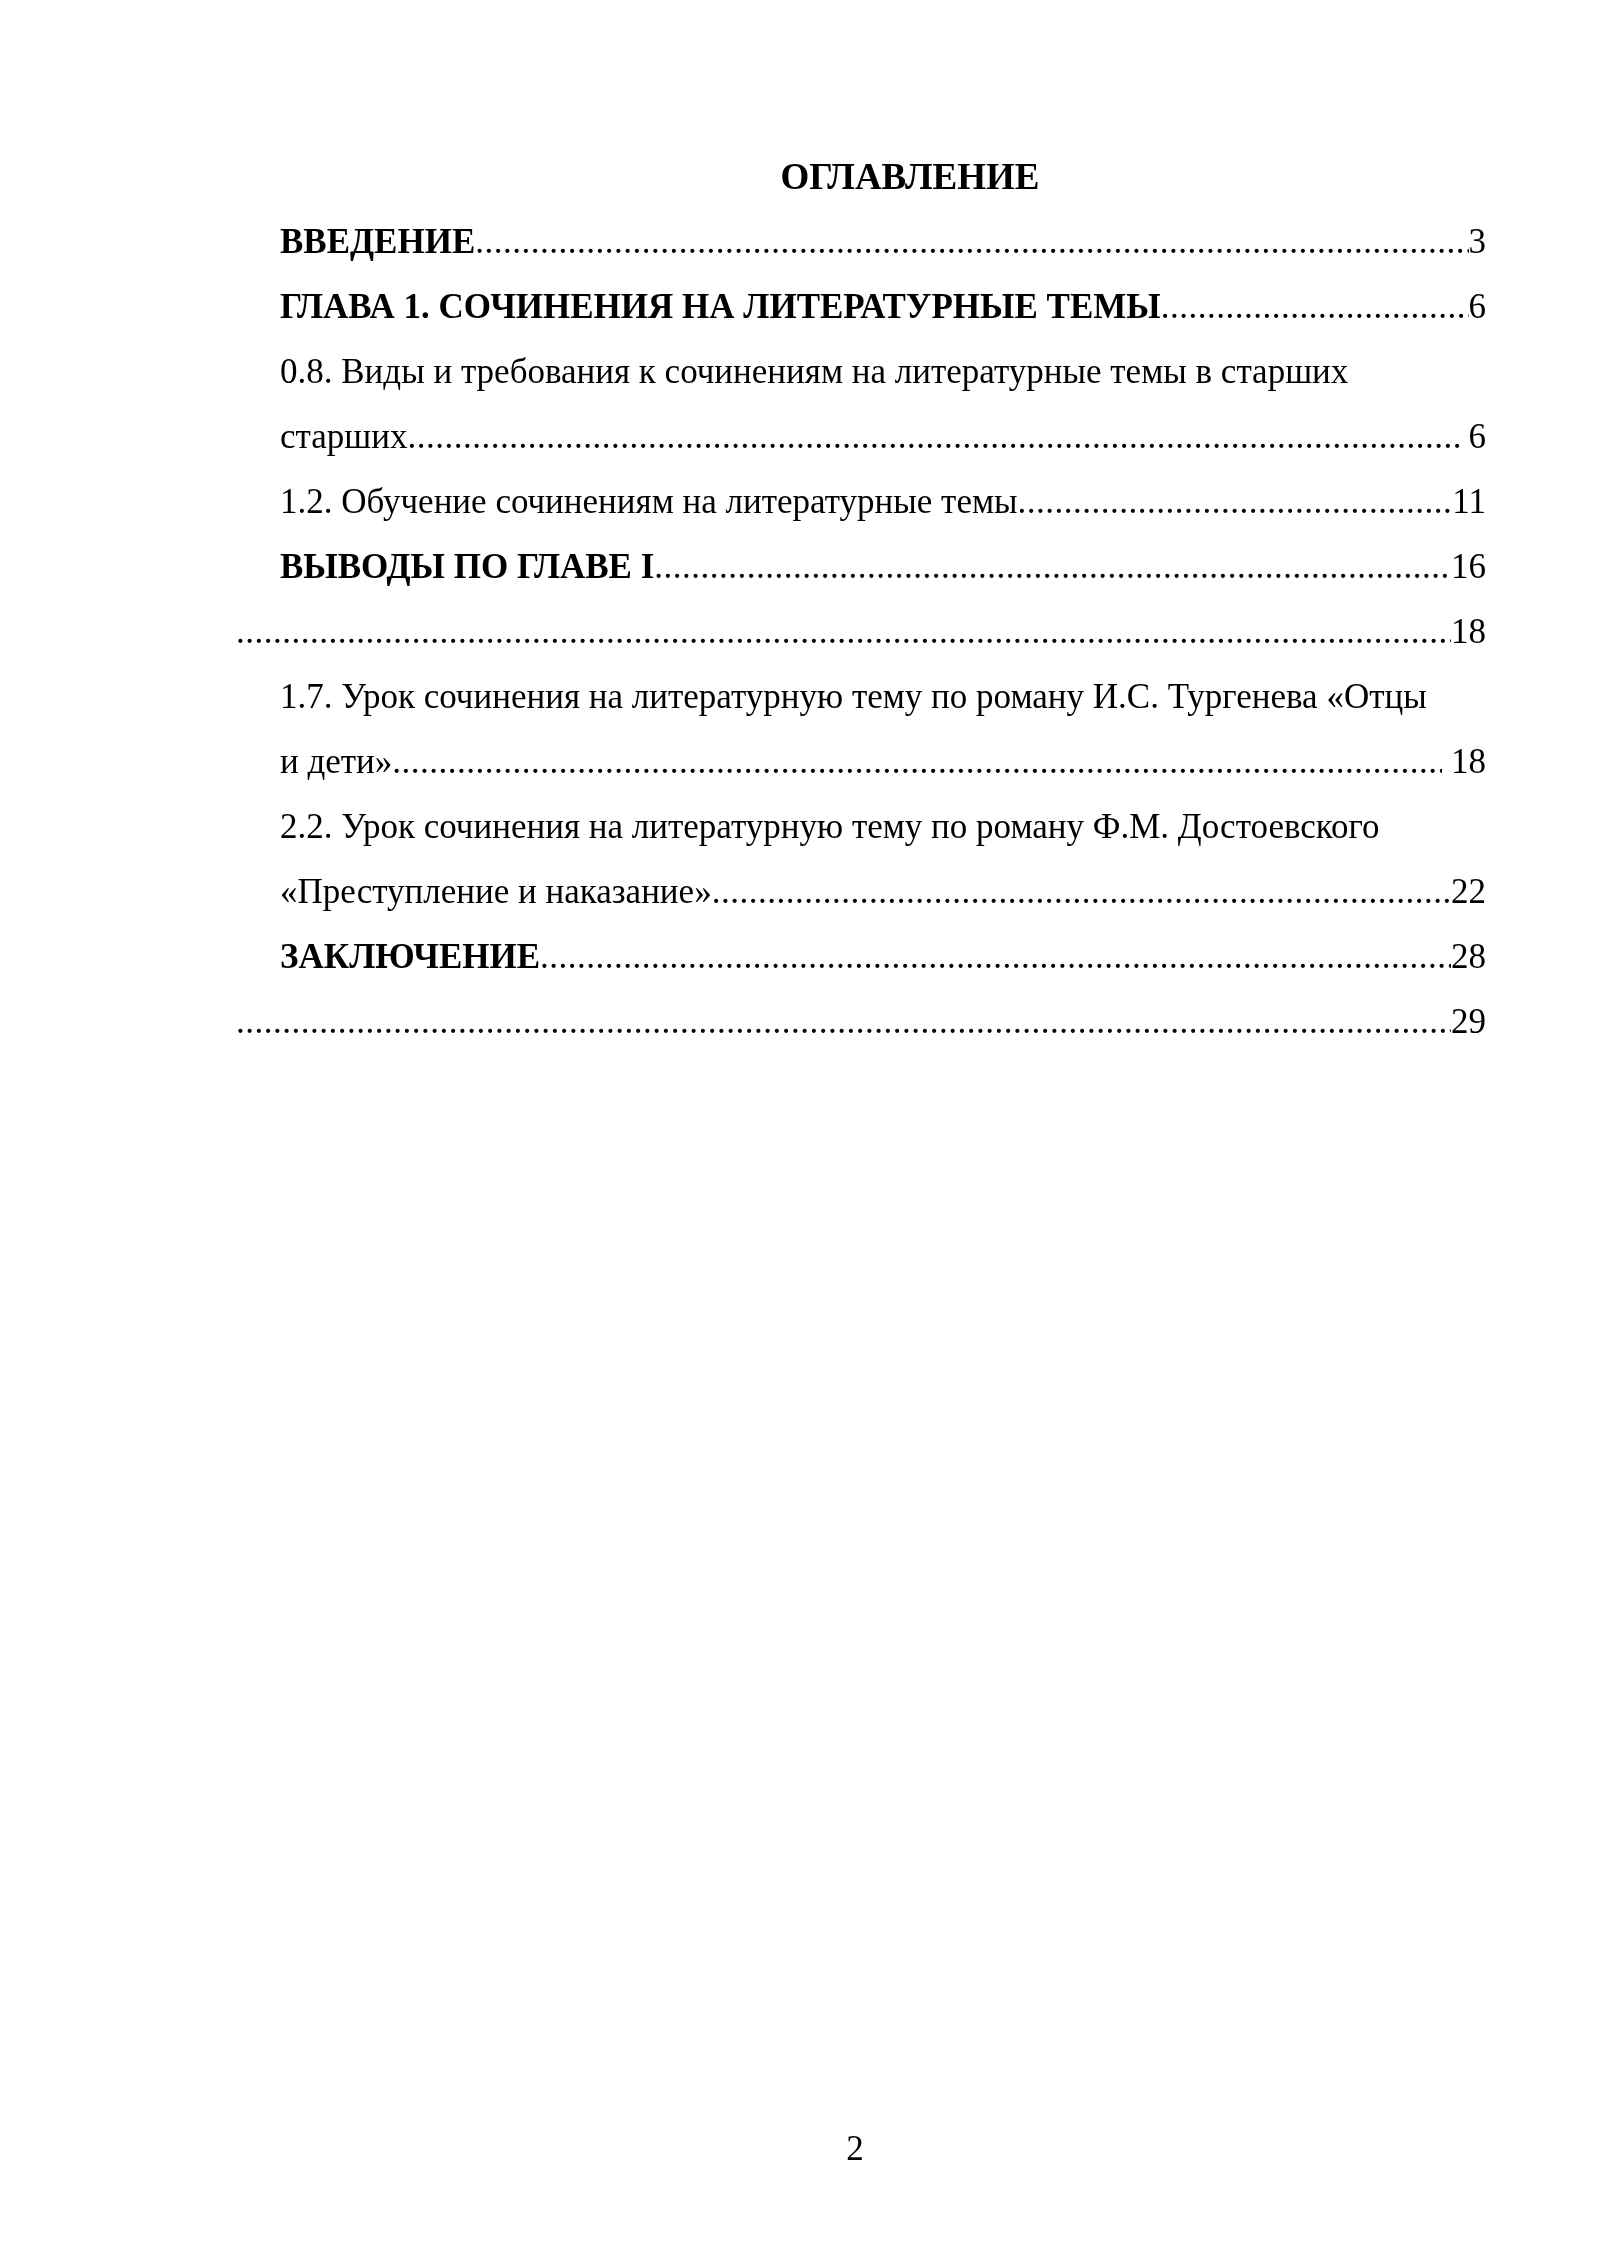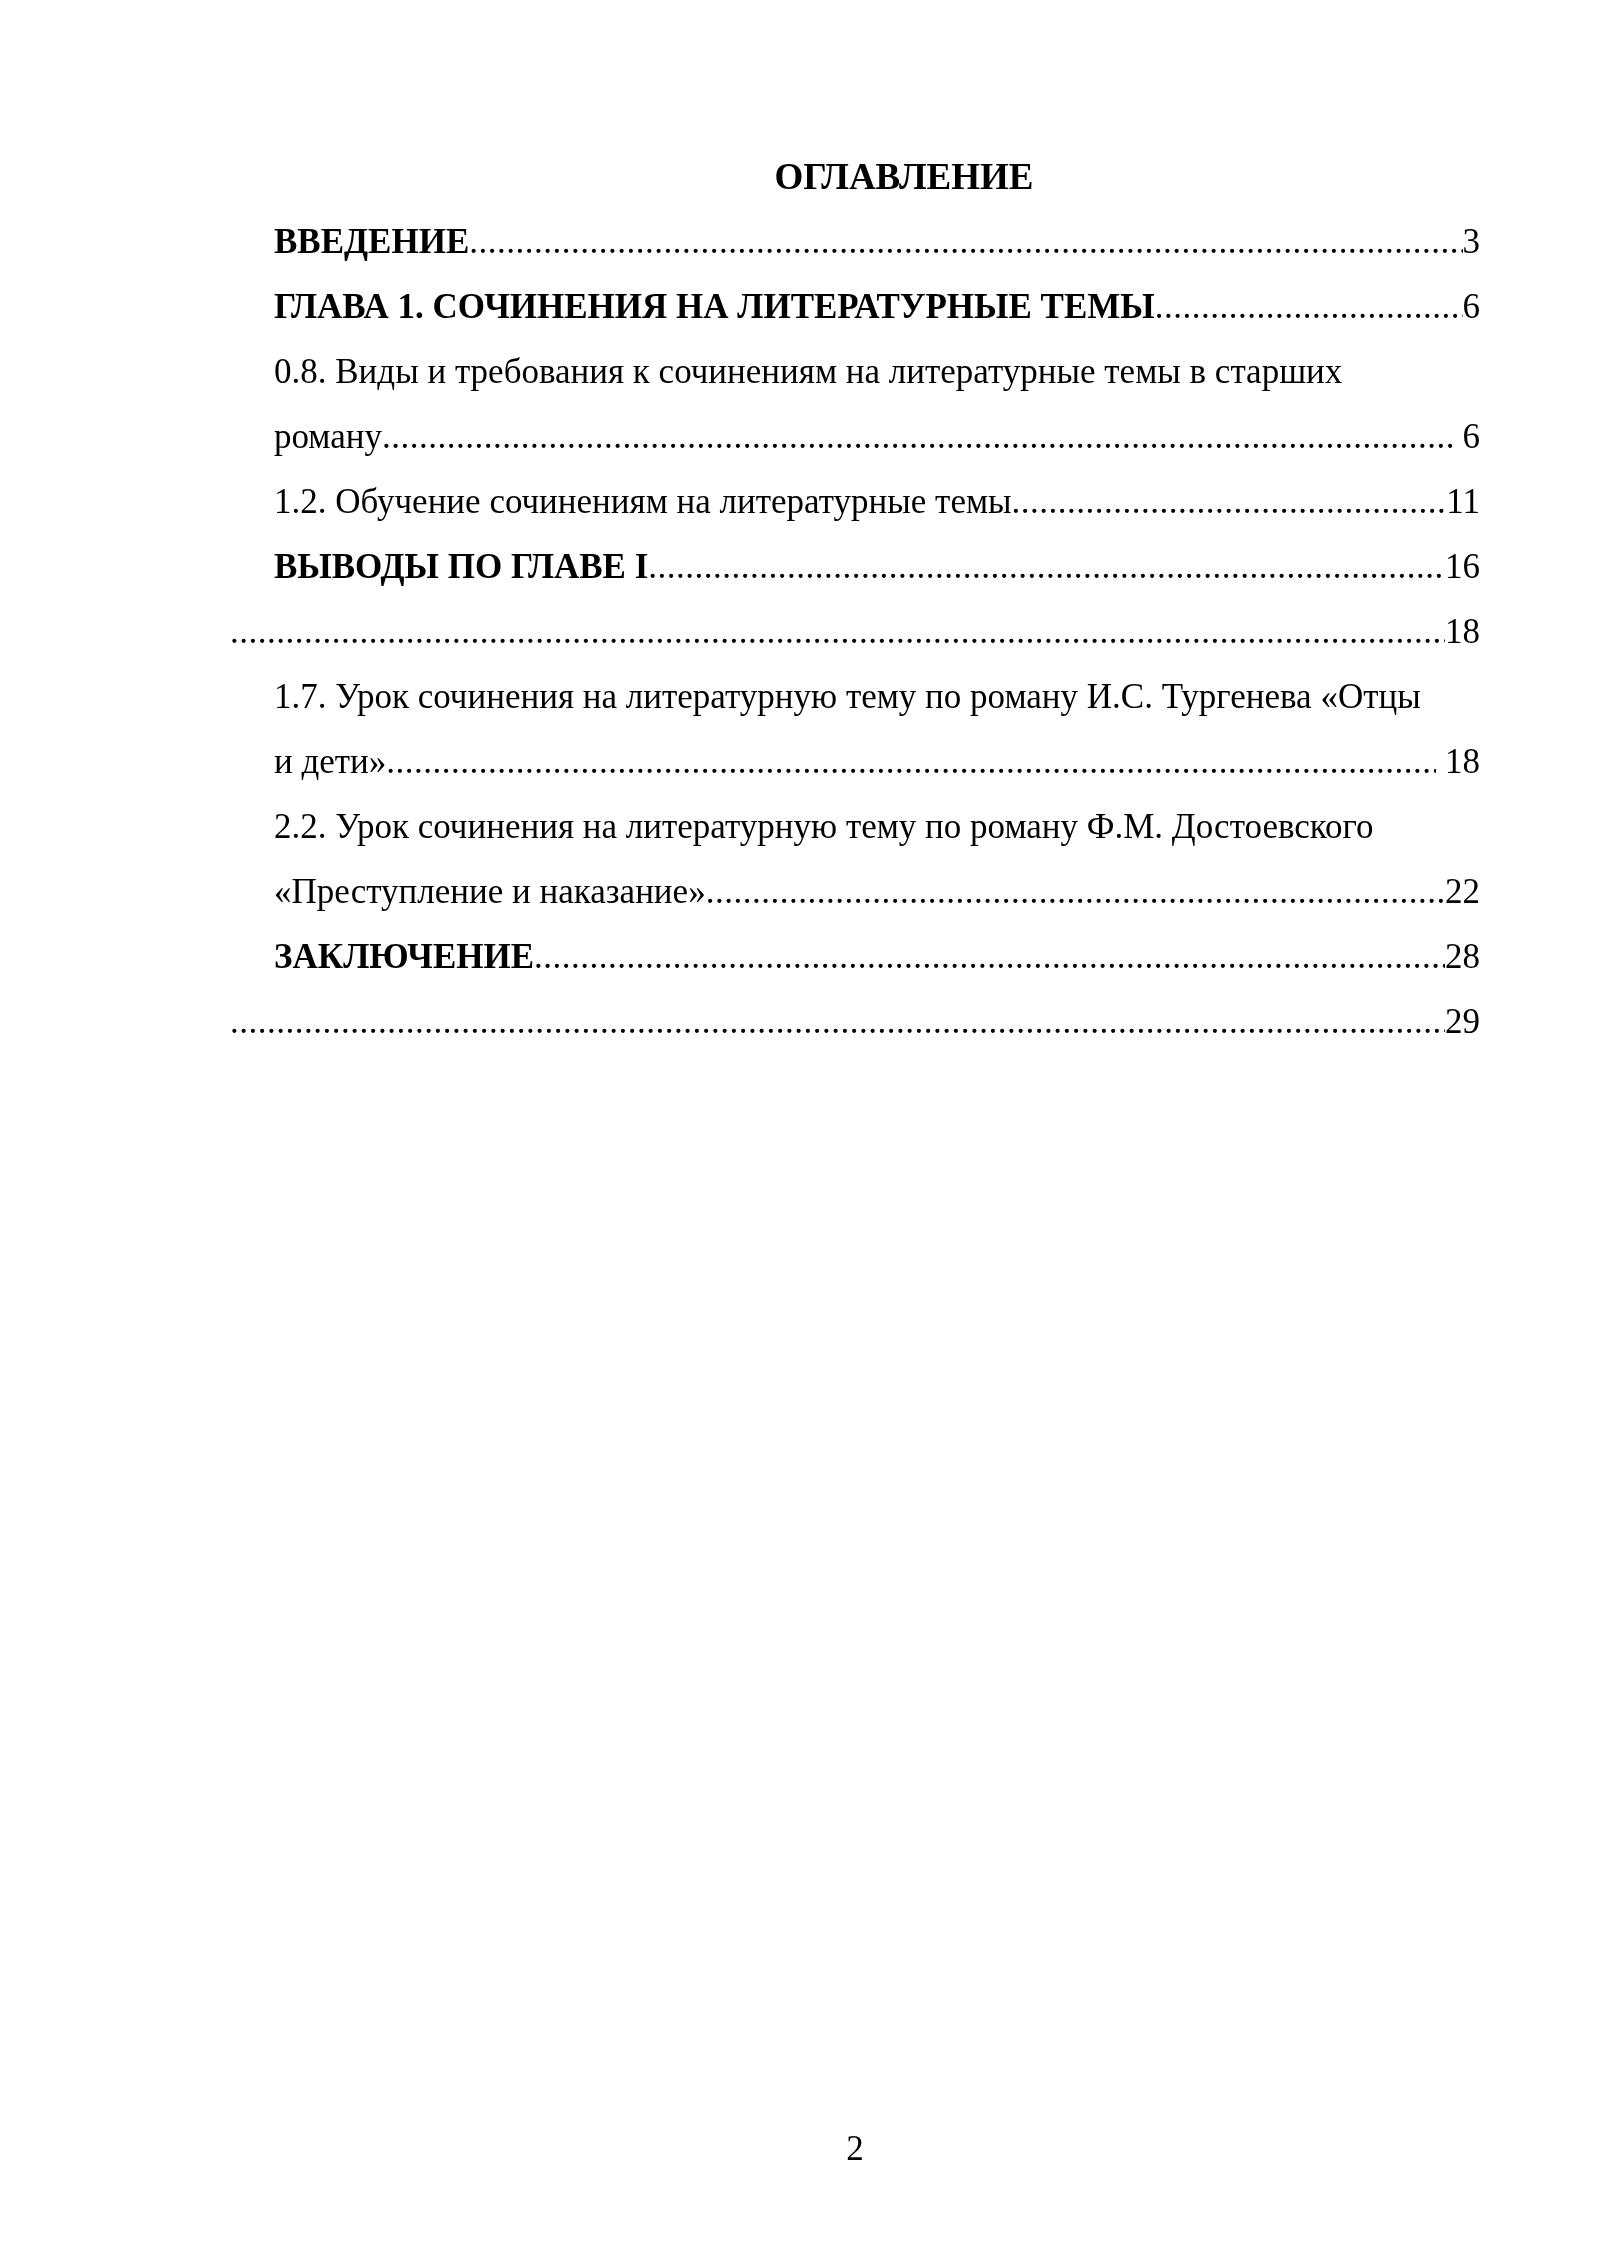--- a/index.html
+++ b/index.html
@@ -7,21 +7,21 @@
     position: relative;
     width: 1600px;
     height: 2262px;
     background: #ffffff;
     color: #000000;
     font-family: "Liberation Serif", "DejaVu Serif", serif;
     overflow: hidden;
   }
   .toc {
     position: absolute;
-    left: 230px;
+    left: 236px;
     top: 144px;
     width: 1250px;
   }
   .row {
     display: flex;
     align-items: baseline;
     height: 65px;
     line-height: 65px;
     font-size: 35px;
     white-space: pre;
@@ -83,21 +83,21 @@
       <span class="t">ГЛАВА 1. СОЧИНЕНИЯ НА ЛИТЕРАТУРНЫЕ ТЕМЫ</span>
       <span class="dots"></span>
       <span class="pg">6</span>
     </div>
 
     <div class="row">
       <span class="t">0.8. Виды и требования к сочинениям на литературные темы в старших</span>
     </div>
 
     <div class="row">
-      <span class="t">роману</span>
+      <span class="t">старших</span>
       <span class="dots"></span>
       <span class="pg"> 6</span>
     </div>
 
     <div class="row">
       <span class="t">1.2. Обучение сочинениям на литературные темы</span>
       <span class="dots"></span>
       <span class="pg">11</span>
     </div>
 

